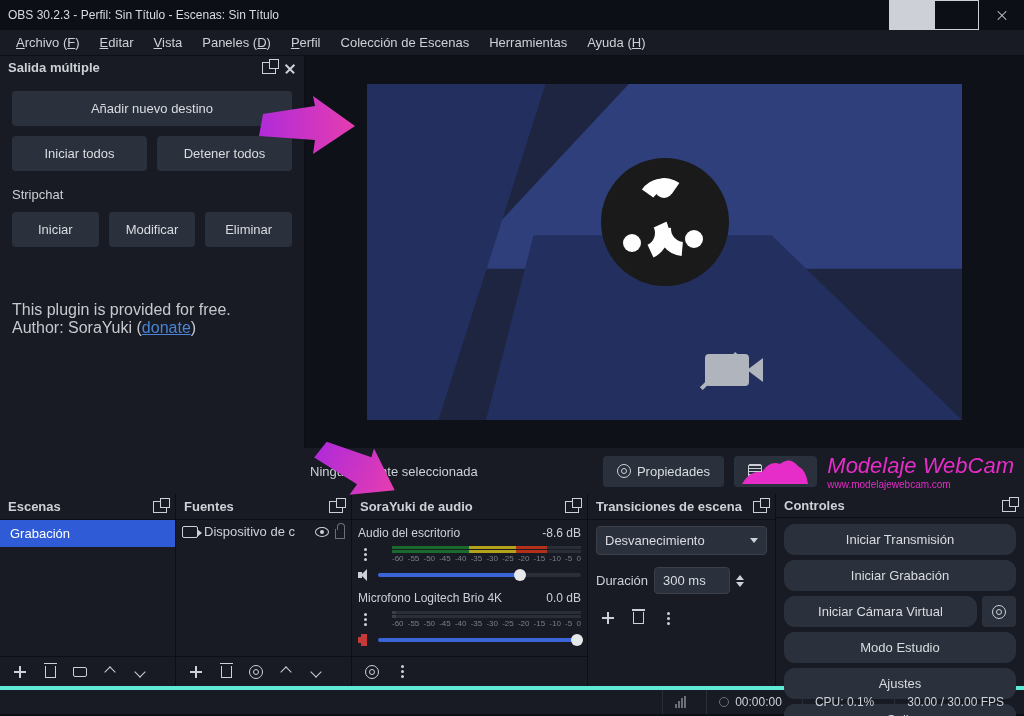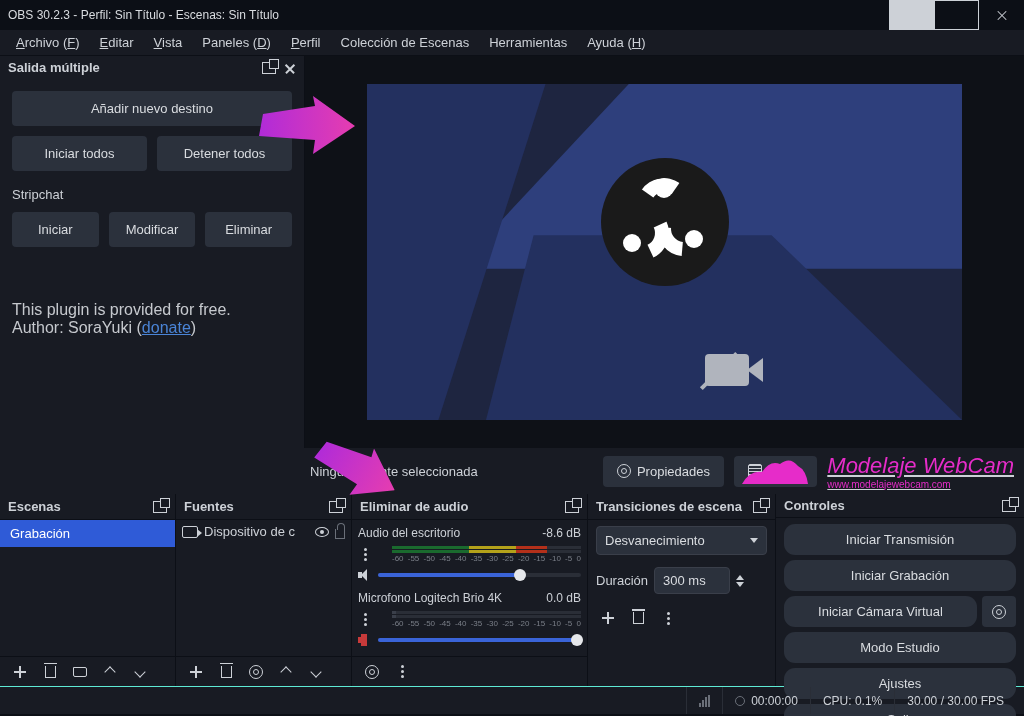--- a/index.html
+++ b/index.html
@@ -111,21 +111,21 @@
 .select{flex:1;background:#2b313c;border:1px solid #3a3f4a;color:#d9dce0;padding:6px 8px;border-radius:4px;display:flex;justify-content:space-between;align-items:center;font-size:13px;}
 .caret{width:0;height:0;border-left:4px solid transparent;border-right:4px solid transparent;border-top:5px solid #cdd1d7;}
 .num-in{width:76px;background:#2b313c;border:1px solid #3a3f4a;color:#d9dce0;padding:5px 8px;border-radius:4px;font-size:13px;}
 .spin{display:flex;flex-direction:column;gap:2px;}
 .spin i{width:0;height:0;border-left:4px solid transparent;border-right:4px solid transparent;}
 .spin .u{border-bottom:5px solid #cdd1d7;} .spin .d{border-top:5px solid #cdd1d7;}
 .ctrl-body{padding:6px 8px;display:flex;flex-direction:column;gap:5px;}
 .ctrl-btn{background:#2b313c;border:none;color:#d9dce0;padding:8px;border-radius:11px;font-size:13px;text-align:center;width:100%;}
 .ctrl-row{display:flex;gap:5px;}
 .ctrl-gear{width:34px;background:#2b313c;border-radius:4px;display:flex;align-items:center;justify-content:center;}
-.statusbar{height:28px;background:#181b23;border-top:1px solid #5eead4;display:flex;align-items:center;justify-content:flex-end;gap:0;padding:0 8px;font-size:12px;color:#cdd1d7;}
+.statusbar{height:28px;background:#181b23;border-top:4px solid #5eead4;display:flex;align-items:center;justify-content:flex-end;gap:8px;padding:0 8px;font-size:12px;color:#cdd1d7;}
 .scell{padding:0 12px;border-left:1px solid #2a2e37;height:100%;display:flex;align-items:center;gap:6px;}
 .bars-ico{display:flex;align-items:flex-end;gap:1px;height:12px;}
 .bars-ico i{width:2px;background:#6a6f78;} .bars-ico i:nth-child(1){height:4px;}.bars-ico i:nth-child(2){height:7px;}.bars-ico i:nth-child(3){height:10px;}.bars-ico i:nth-child(4){height:12px;}
 .rec-dot{width:10px;height:10px;border-radius:50%;border:1.5px solid #6a6f78;}
 .arrow-pink { position:absolute; width:100px;height:60px; }
 .arrow-pink svg{width:100%;height:100%;}
 </style>
 </head>
 <body>
 
@@ -231,21 +231,21 @@
       </button>
     <button class="tbtn">
         <span class="filter-icon"></span>
         <span>Filtros</span>
       </button>
     <div class="wm-cat">
       <svg viewBox="0 0 70 36">
           <path d="M2 34 Q10 20 22 22 Q30 10 40 14 Q50 6 58 16 Q66 20 68 34 Z" fill="#e62cc9"></path>
         </svg>
     </div>
-    <div class="watermark-brand" style="position:static;text-decoration:underline;">
+    <div class="watermark-brand" style="position:static;">
       <div class="t1">Modelaje WebCam</div>
       <div class="t2">www.modelajewebcam.com</div>
     </div>
   </div>
   <div class="arrow-pink" style="left:310px;top:-6px;transform:rotate(28deg);width:90px;height:54px;">
     <svg viewBox="0 0 100 60">
         <defs>
           <linearGradient id="g2" x1="0" x2="1">
             <stop offset="0" stop-color="#b02bd8"></stop>
             <stop offset="1" stop-color="#e63db0"></stop>
@@ -312,21 +312,21 @@
           <div class="chev up"></div>
         </div>
       <div class="ib">
           <div class="chev down"></div>
         </div>
     </div>
   </div>
 
   <div class="dock d-mixer">
     <div class="dock-head">
-        <div class="t">Eliminar de audio</div>
+        <div class="t">SoraYuki de audio</div>
         <div class="popicon"></div>
       </div>
     <div class="dock-body">
       <div class="audio-block">
         <div class="audio-head">
             <span>Audio del escritorio</span>
             <span>-8.6 dB</span>
           </div>
         <div class="meter-row">
           <div class="ib" style="width:14px;">

